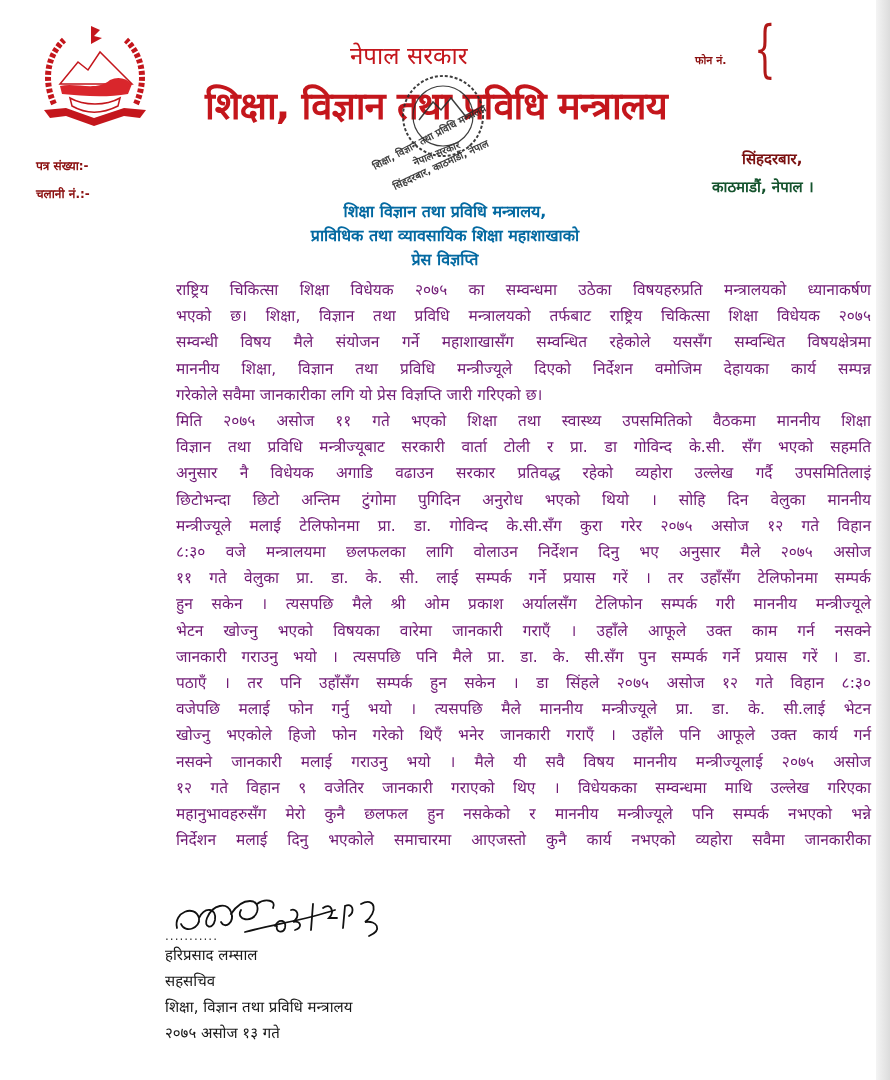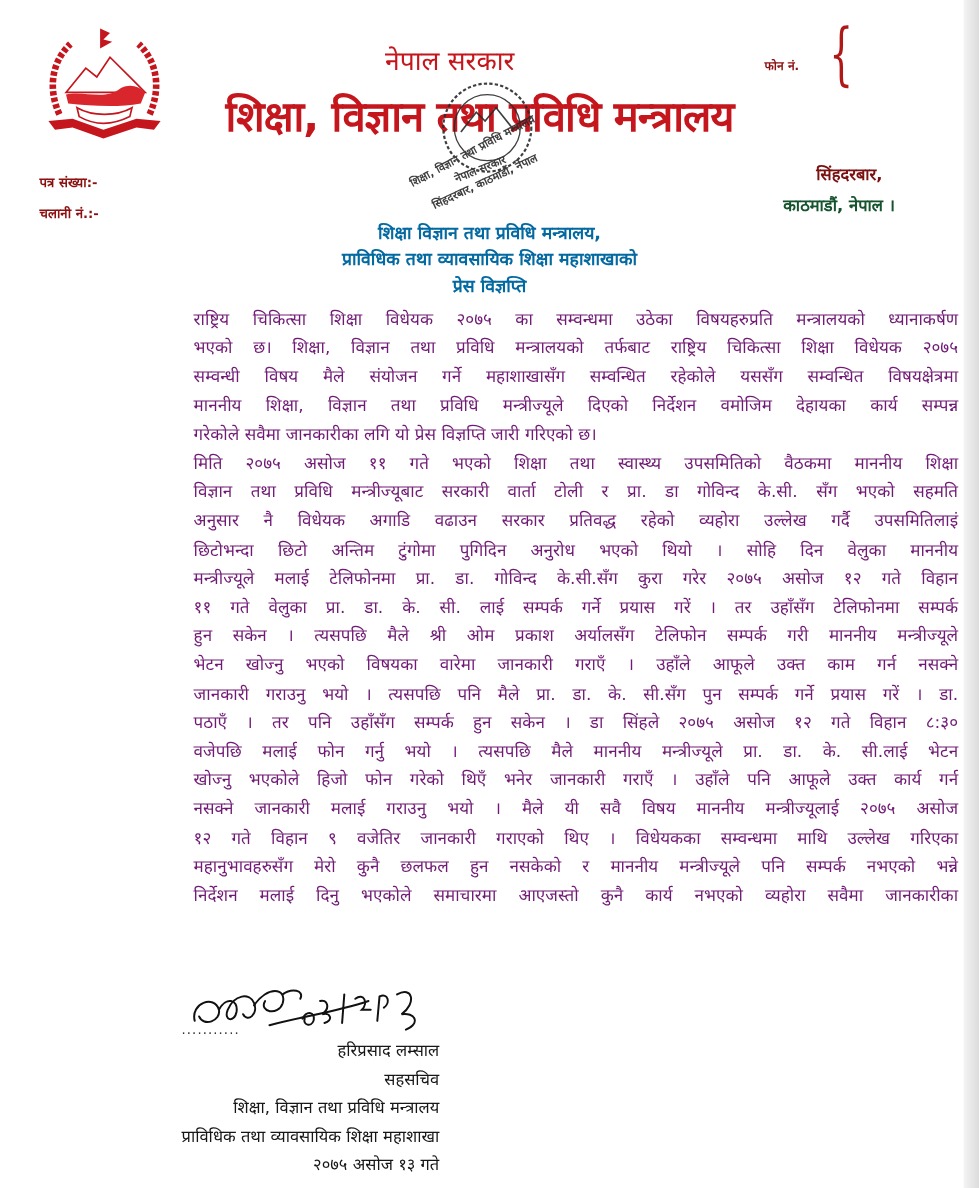--- a/index.html
+++ b/index.html
@@ -45,21 +45,21 @@
     .body {
       position: absolute; left: 176px; top: 277px; width: 695px;
       font-size: 15.5px; line-height: 26.2px; color: #701a75;
       text-align: justify;
     }
     .body .line { display: block; white-space: nowrap; text-align-last: justify; text-align: justify; }
     .body .line.last { text-align-last: left; }
     .signature { position: absolute; left: 165px; top: 890px; width: 260px; height: 60px; }
     .sig-dots { position: absolute; left: 165px; top: 929px; font-size: 12px; color: #333; letter-spacing: 1px; }
     .sign-block {
-    	position: absolute; left: 165px; top: 942px; font-size: 15px; line-height: 26px; color: #161616; text-align: right;
+    	position: absolute; left: 165px; top: 942px; font-size: 15px; line-height: 26px; color: #161616;
     }
   </style>
 </head>
 <body>
 
 <div class="page-edge"></div>
 
 <svg class="emblem" viewBox="0 0 118 108">
   <g fill="none" stroke="#c4161c" stroke-width="2">
     <path d="M18,82 C8,60 10,35 28,18" stroke-dasharray="4 2" stroke-width="6"></path>
@@ -107,20 +107,21 @@
     <span class="line">राष्ट्रिय चिकित्सा शिक्षा विधेयक २०७५ का सम्वन्धमा उठेका विषयहरुप्रति मन्त्रालयको ध्यानाकर्षण</span>
     <span class="line">भएको छ। शिक्षा, विज्ञान तथा प्रविधि मन्त्रालयको तर्फबाट राष्ट्रिय चिकित्सा शिक्षा विधेयक २०७५</span>
     <span class="line">सम्वन्धी विषय मैले संयोजन गर्ने महाशाखासँग सम्वन्धित रहेकोले यससँग सम्वन्धित विषयक्षेत्रमा</span>
     <span class="line">माननीय शिक्षा, विज्ञान तथा प्रविधि मन्त्रीज्यूले दिएको निर्देशन वमोजिम देहायका कार्य सम्पन्न</span>
     <span class="line last">गरेकोले सवैमा जानकारीका लगि यो प्रेस विज्ञप्ति जारी गरिएको छ।</span>
     <span class="line">मिति २०७५ असोज ११ गते भएको शिक्षा तथा स्वास्थ्य उपसमितिको वैठकमा माननीय शिक्षा</span>
     <span class="line">विज्ञान तथा प्रविधि मन्त्रीज्यूबाट सरकारी वार्ता टोली र प्रा. डा गोविन्द के.सी. सँग भएको सहमति</span>
     <span class="line">अनुसार नै विधेयक अगाडि वढाउन सरकार प्रतिवद्ध रहेको व्यहोरा उल्लेख गर्दै उपसमितिलाइं</span>
     <span class="line">छिटोभन्दा छिटो अन्तिम टुंगोमा पुगिदिन अनुरोध भएको थियो । सोहि दिन वेलुका माननीय</span>
     <span class="line">मन्त्रीज्यूले मलाई टेलिफोनमा प्रा. डा. गोविन्द के.सी.सँग कुरा गरेर २०७५ असोज १२ गते विहान</span>
+    <span class="line">८:३० वजे मन्त्रालयमा छलफलका लागि वोलाउन निर्देशन दिनु भए अनुसार मैले २०७५ असोज</span>
     <span class="line">११ गते वेलुका प्रा. डा. के. सी. लाई सम्पर्क गर्ने प्रयास गरें । तर उहाँसँग टेलिफोनमा सम्पर्क</span>
     <span class="line">हुन सकेन । त्यसपछि मैले श्री ओम प्रकाश अर्यालसँग टेलिफोन सम्पर्क गरी माननीय मन्त्रीज्यूले</span>
     <span class="line">भेटन खोज्नु भएको विषयका वारेमा जानकारी गराएँ । उहाँले आफूले उक्त काम गर्न नसक्ने</span>
     <span class="line">जानकारी गराउनु भयो । त्यसपछि पनि मैले प्रा. डा. के. सी.सँग पुन सम्पर्क गर्ने प्रयास गरें । डा.</span>
     <span class="line">पठाएँ । तर पनि उहाँसँग सम्पर्क हुन सकेन । डा सिंहले २०७५ असोज १२ गते विहान ८:३०</span>
     <span class="line">वजेपछि मलाई फोन गर्नु भयो । त्यसपछि मैले माननीय मन्त्रीज्यूले प्रा. डा. के. सी.लाई भेटन</span>
     <span class="line">खोज्नु भएकोले हिजो फोन गरेको थिएँ भनेर जानकारी गराएँ । उहाँले पनि आफूले उक्त कार्य गर्न</span>
     <span class="line">नसक्ने जानकारी मलाई गराउनु भयो । मैले यी सवै विषय माननीय मन्त्रीज्यूलाई २०७५ असोज</span>
     <span class="line">१२ गते विहान ९ वजेतिर जानकारी गराएको थिए । विधेयकका सम्वन्धमा माथि उल्लेख गरिएका</span>
     <span class="line">महानुभावहरुसँग मेरो कुनै छलफल हुन नसकेको र माननीय मन्त्रीज्यूले पनि सम्पर्क नभएको भन्ने</span>
@@ -140,15 +141,14 @@
     <path d="M180,16 L178,38 M180,16 C188,12 190,22 184,26"></path>
     <path d="M196,14 C210,6 214,22 200,32 C212,30 218,40 204,46"></path>
   </g>
 </svg>
 <div class="sig-dots">...........</div>
 
 <div class="sign-block">
   <div>हरिप्रसाद लम्साल</div>
   <div>सहसचिव</div>
   <div>शिक्षा, विज्ञान तथा प्रविधि मन्त्रालय</div>
-  <div>प्राविधिक तथा व्यावसायिक शिक्षा महाशाखा</div>
   <div>२०७५ असोज १३ गते</div>
 </div>
 
 </body></html>

